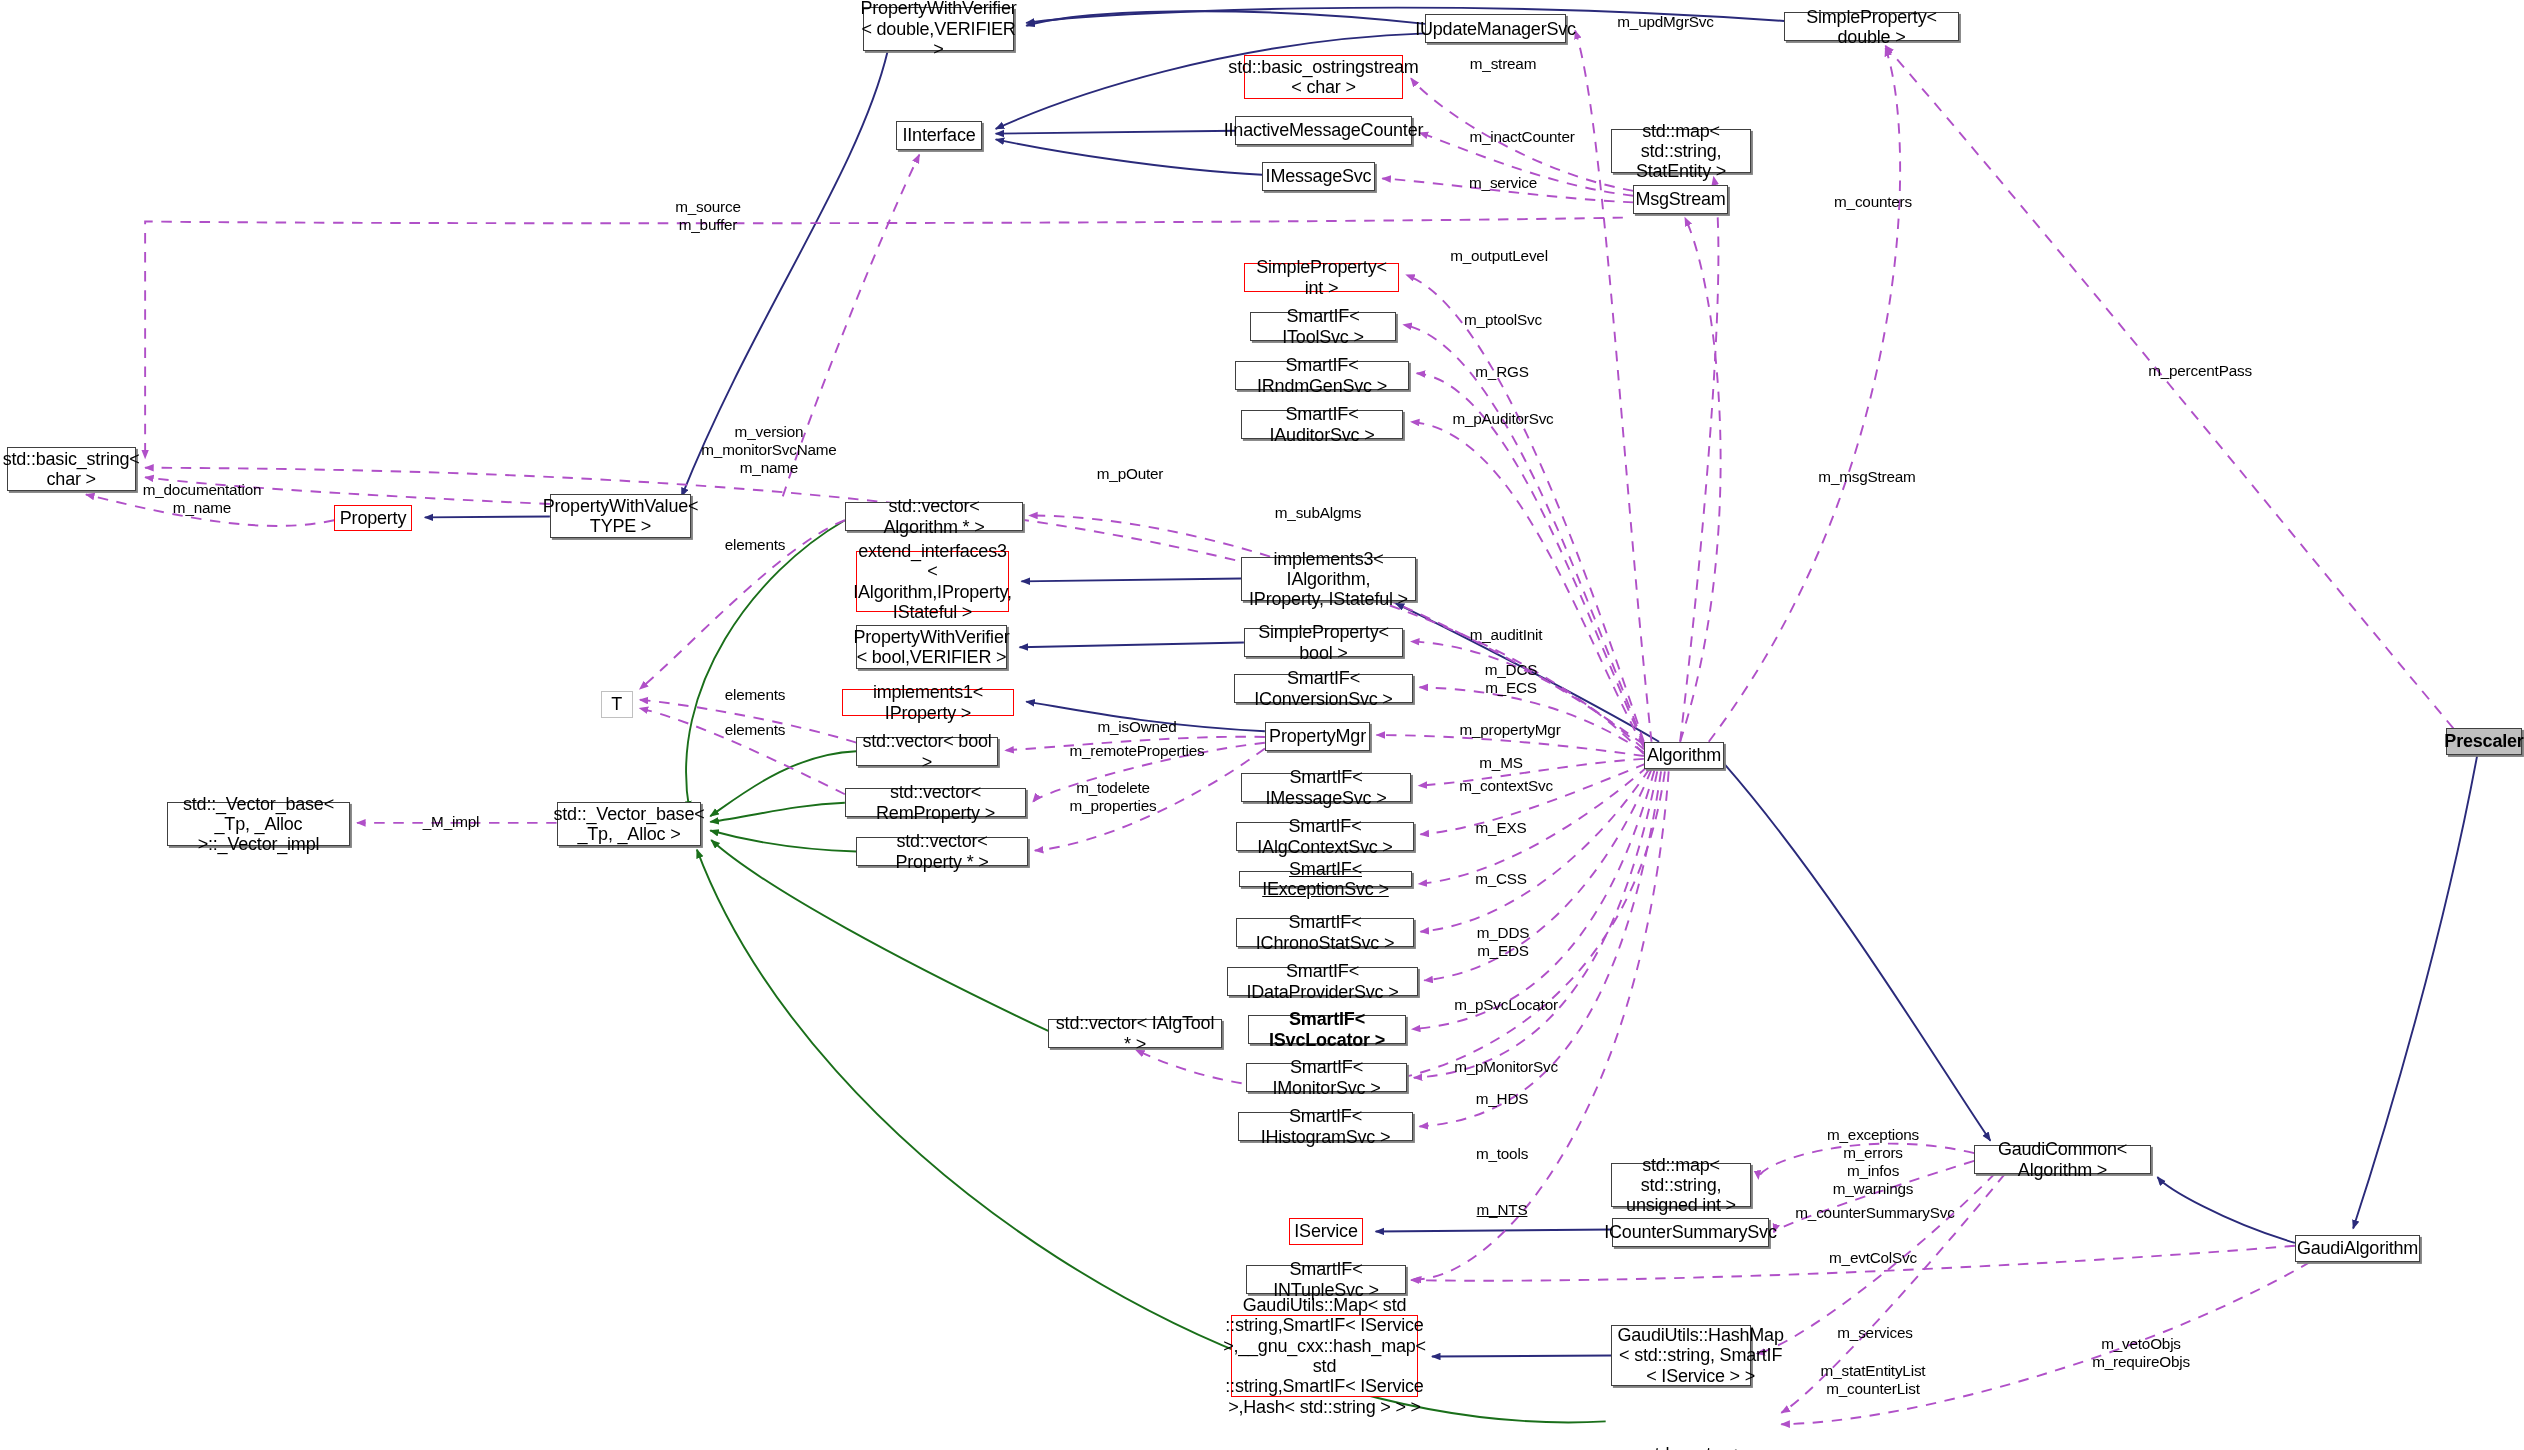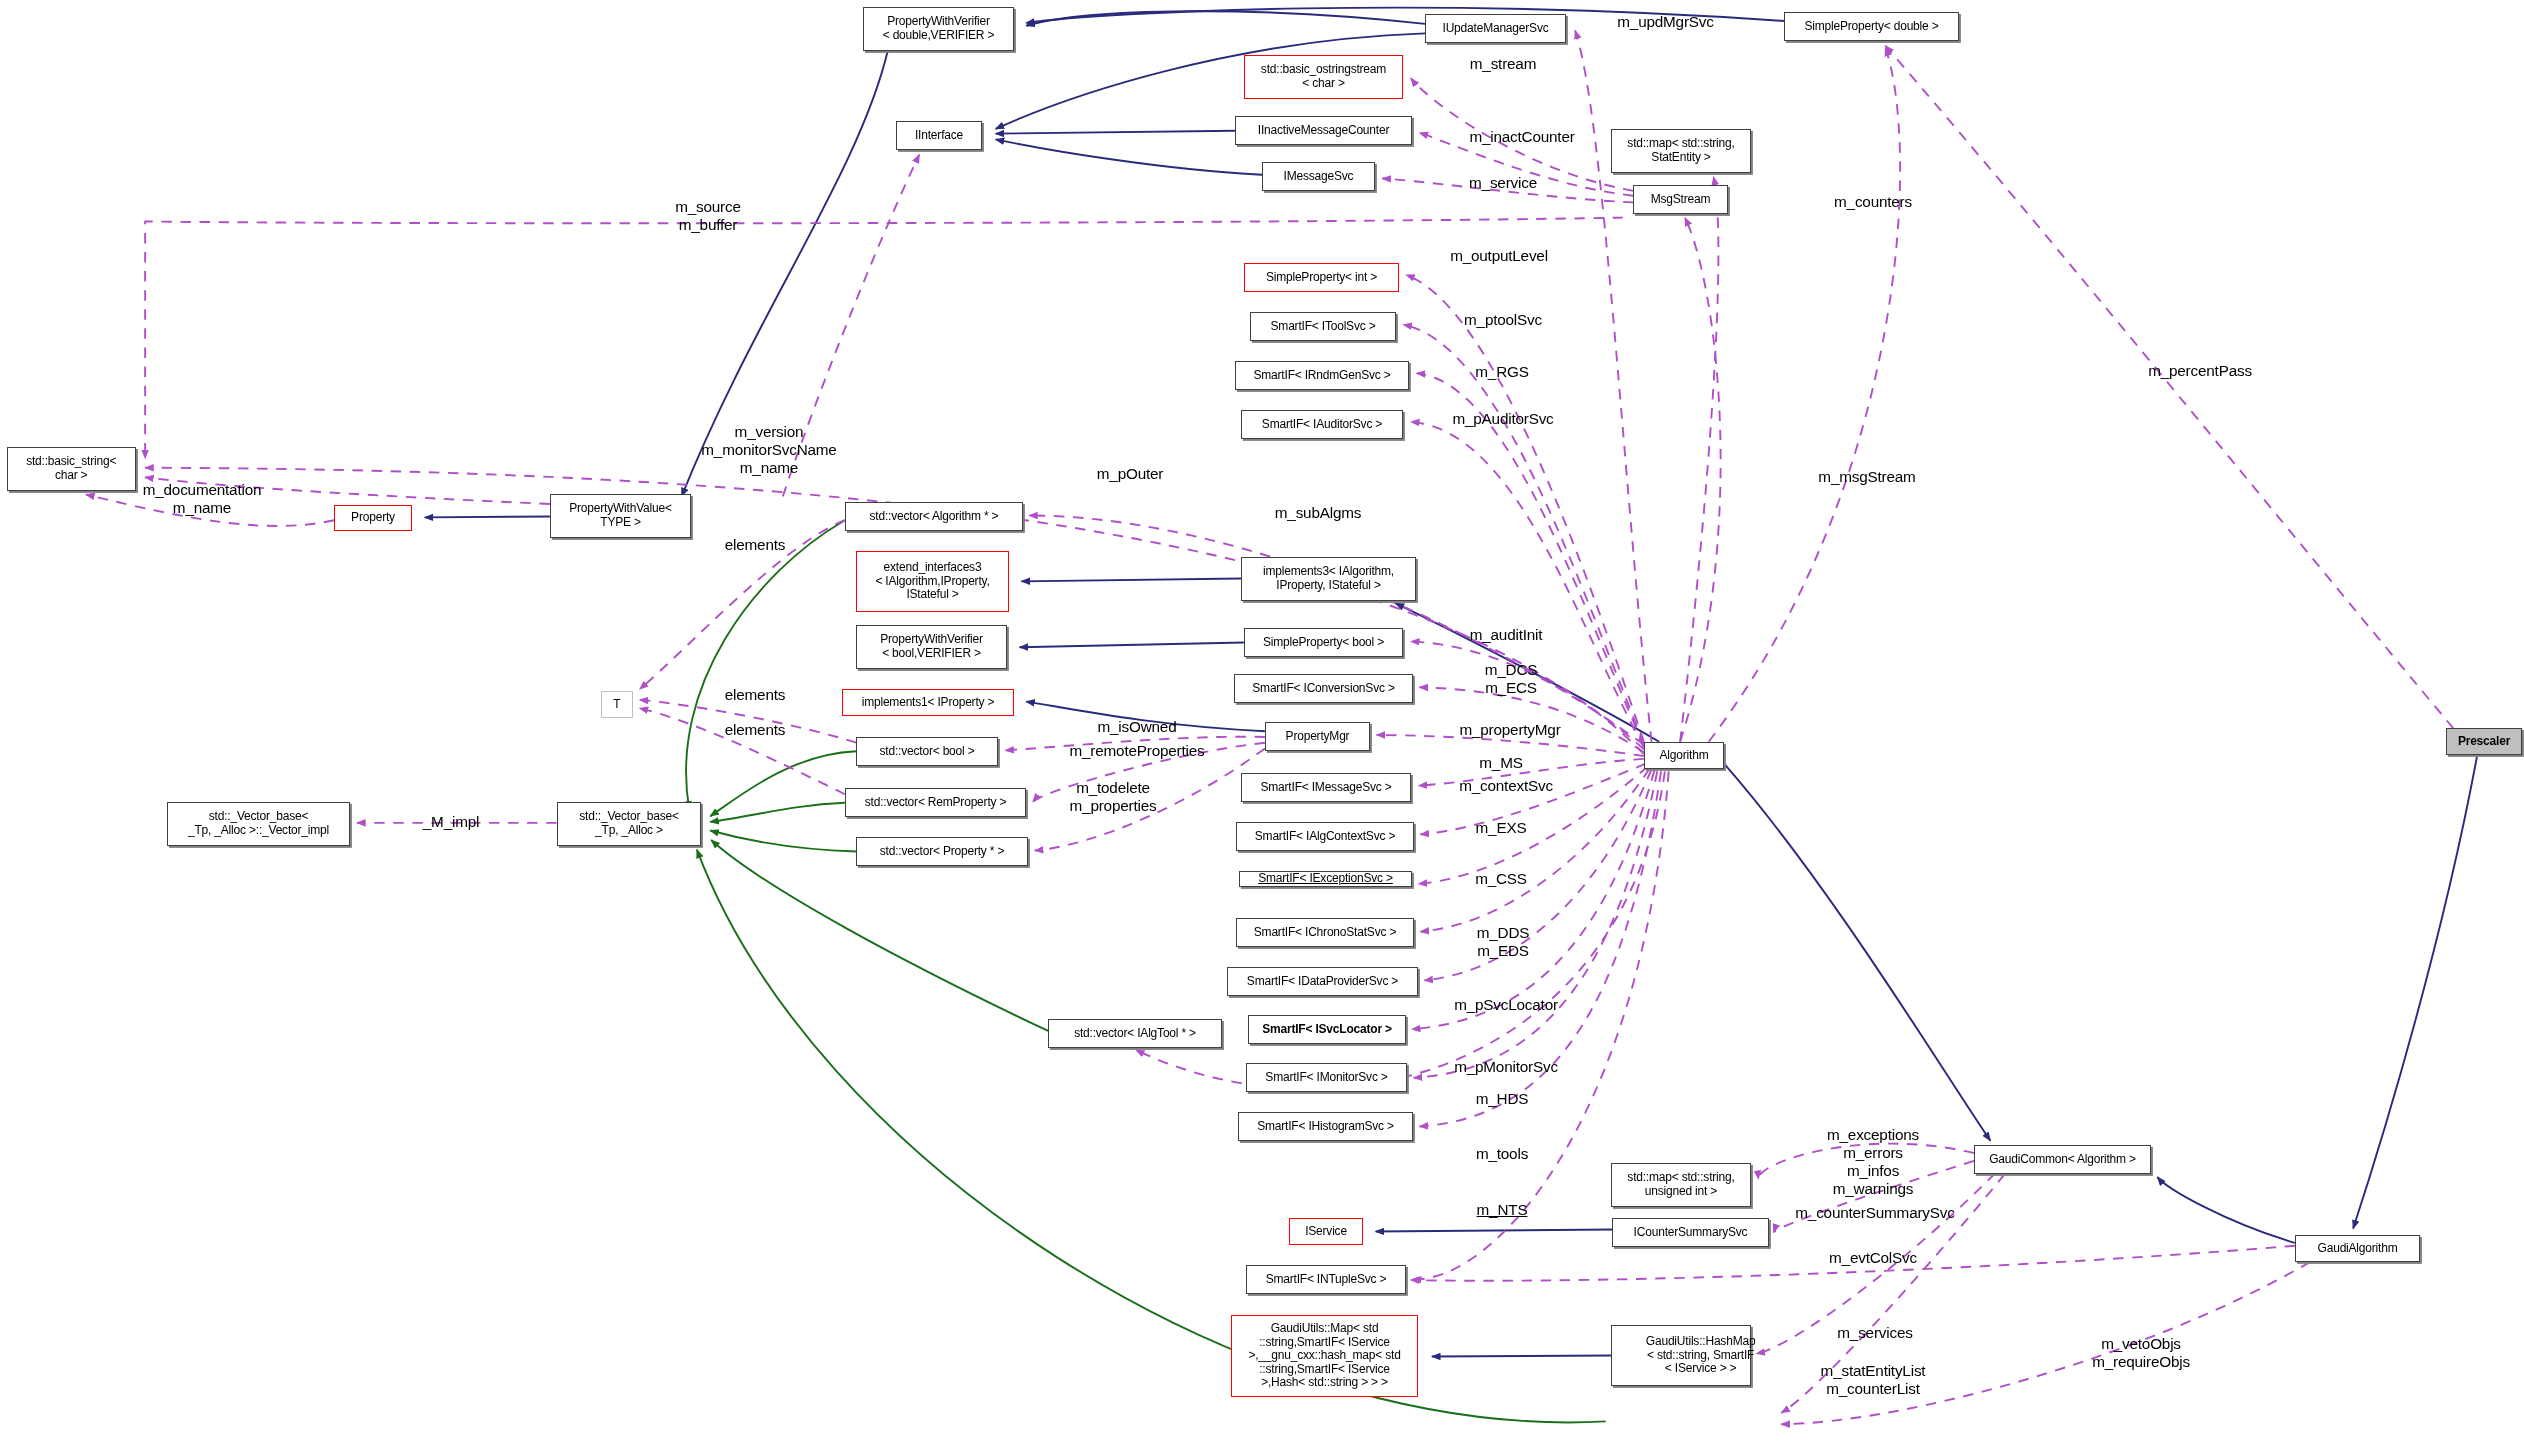--- a/index.html
+++ b/index.html
@@ -17,21 +17,21 @@
     position:absolute;
     box-sizing:border-box;
     display:flex;
     align-items:center;
     justify-content:center;
     text-align:center;
     background:#ffffff;
     border:1px solid #404040;
     box-shadow:1.9px 1.9px 0 0 #808080;
     color:#000000;
-    font-size:12px;
+    font-size:18px;
     line-height:1.13;
     letter-spacing:-0.2px;
     white-space:pre-line;
     padding:1.9px 4.8px;
     z-index:5;
   }
   .node.red{border:1.4px solid #ff0000;box-shadow:none;}
   .node.plain{border:1px solid #c0c0c0;box-shadow:none;}
   .node.current{background:#bfbfbf;border:1px solid #404040;font-weight:bold;}
 

